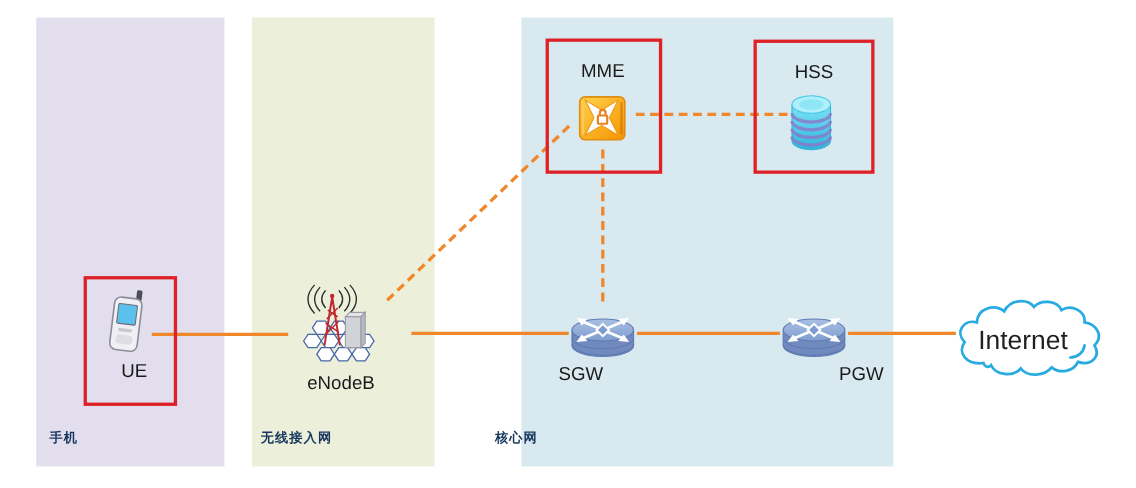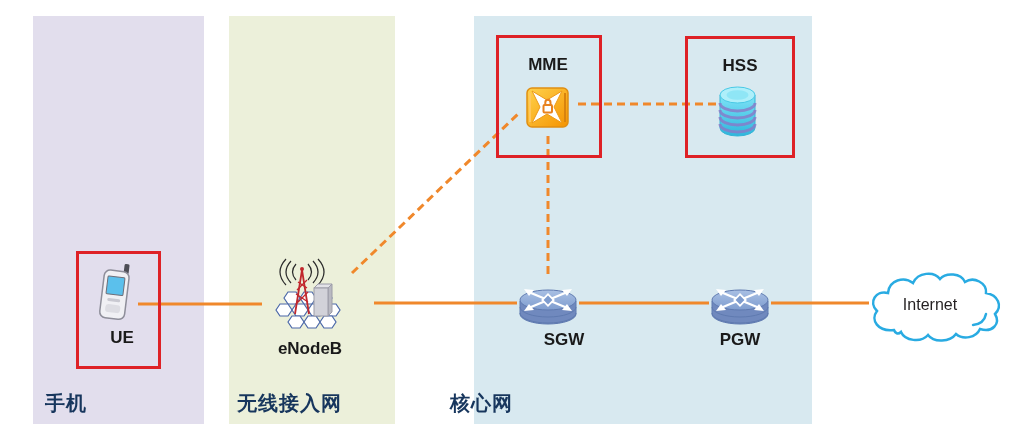--- a/index.html
+++ b/index.html
@@ -15,32 +15,32 @@
   html,body{margin:0;padding:0;background:#fff;}
   .canvas{
     position:relative;width:1033px;height:444px;background:#ffffff;overflow:hidden;
     font-family:"Liberation Sans",sans-serif;
   }
   .zone{position:absolute;top:16px;height:408px;}
   .zone-phone{left:33px;width:171px;background:var(--zone-phone-bg);}
   .zone-ran{left:229px;width:166px;background:var(--zone-ran-bg);}
   .zone-core{left:474px;width:338px;background:var(--zone-core-bg);}
   .zone-label{
-    position:absolute;font-weight:bold;font-size:20px;letter-spacing:1px;
+    position:absolute;font-weight:bold;font-size:12px;letter-spacing:1px;
     color:var(--zone-label-text);white-space:nowrap;
   }
   .links-svg{position:absolute;left:0;top:0;pointer-events:none;}
   .hl-box{position:absolute;border:3px solid var(--highlight-red);box-sizing:border-box;}
   .node-icon{position:absolute;}
   .node-label{
-    position:absolute;transform:translateX(-50%);font-weight:bold;font-size:17px;
+    position:absolute;transform:translateX(-50%);font-weight:normal;font-size:17px;
     color:var(--node-label-text);white-space:nowrap;
   }
   .internet-label{
-    position:absolute;transform:translateX(-50%);font-weight:normal;font-size:16px;
+    position:absolute;transform:translateX(-50%);font-weight:normal;font-size:24px;
     color:#231F20;white-space:nowrap;
   }
 </style>
 </head>
 <body>
 
 <div class="canvas">
 
   <div class="zone zone-phone"></div>
   <div class="zone zone-ran"></div>
@@ -195,21 +195,21 @@
     <g style="stroke:var(--cloud-blue)" stroke-width="2.5" fill="#FFFFFF" stroke-linecap="round">
       <path d="M30 64 C14 66 6 54 13 45 C4 36 12 24 24 27 C25 14 40 10 49 17 C54 6 70 5 76 13 C82 6 97 7 101 16 C110 10 123 17 122 27 C134 29 139 40 131 48 C137 58 128 67 116 63 C112 72 99 74 92 68 C86 76 70 77 64 69 C57 77 41 75 37 66 C34 69 31 67 30 64 Z"></path>
       <path d="M122 48 q-2 10 -13 11" fill="none"></path>
     </g>
   </svg>
 
   <span class="node-label" style="left:122px;top:328px;">UE</span>
   <span class="node-label" style="left:310px;top:339px;">eNodeB</span>
   <span class="node-label" style="left:548px;top:55px;">MME</span>
   <span class="node-label" style="left:740px;top:56px;text-align:center;">HSS</span>
-  <span class="node-label" style="left:564px;top:330px;">SGW</span>
-  <span class="node-label" style="left:740px;top:330px;">PGW</span>
+  <span class="node-label" style="left:528px;top:330px;">SGW</span>
+  <span class="node-label" style="left:783px;top:330px;">PGW</span>
   <span class="internet-label" style="left:930px;top:296px;">Internet</span>
 
   <span class="zone-label" style="left:45px;top:390px;">手机</span>
   <span class="zone-label" style="left:237px;top:390px;text-align:center;">无线接入网</span>
   <span class="zone-label" style="left:450px;top:390px;">核心网</span>
 
 </div>
 
 </body></html>

